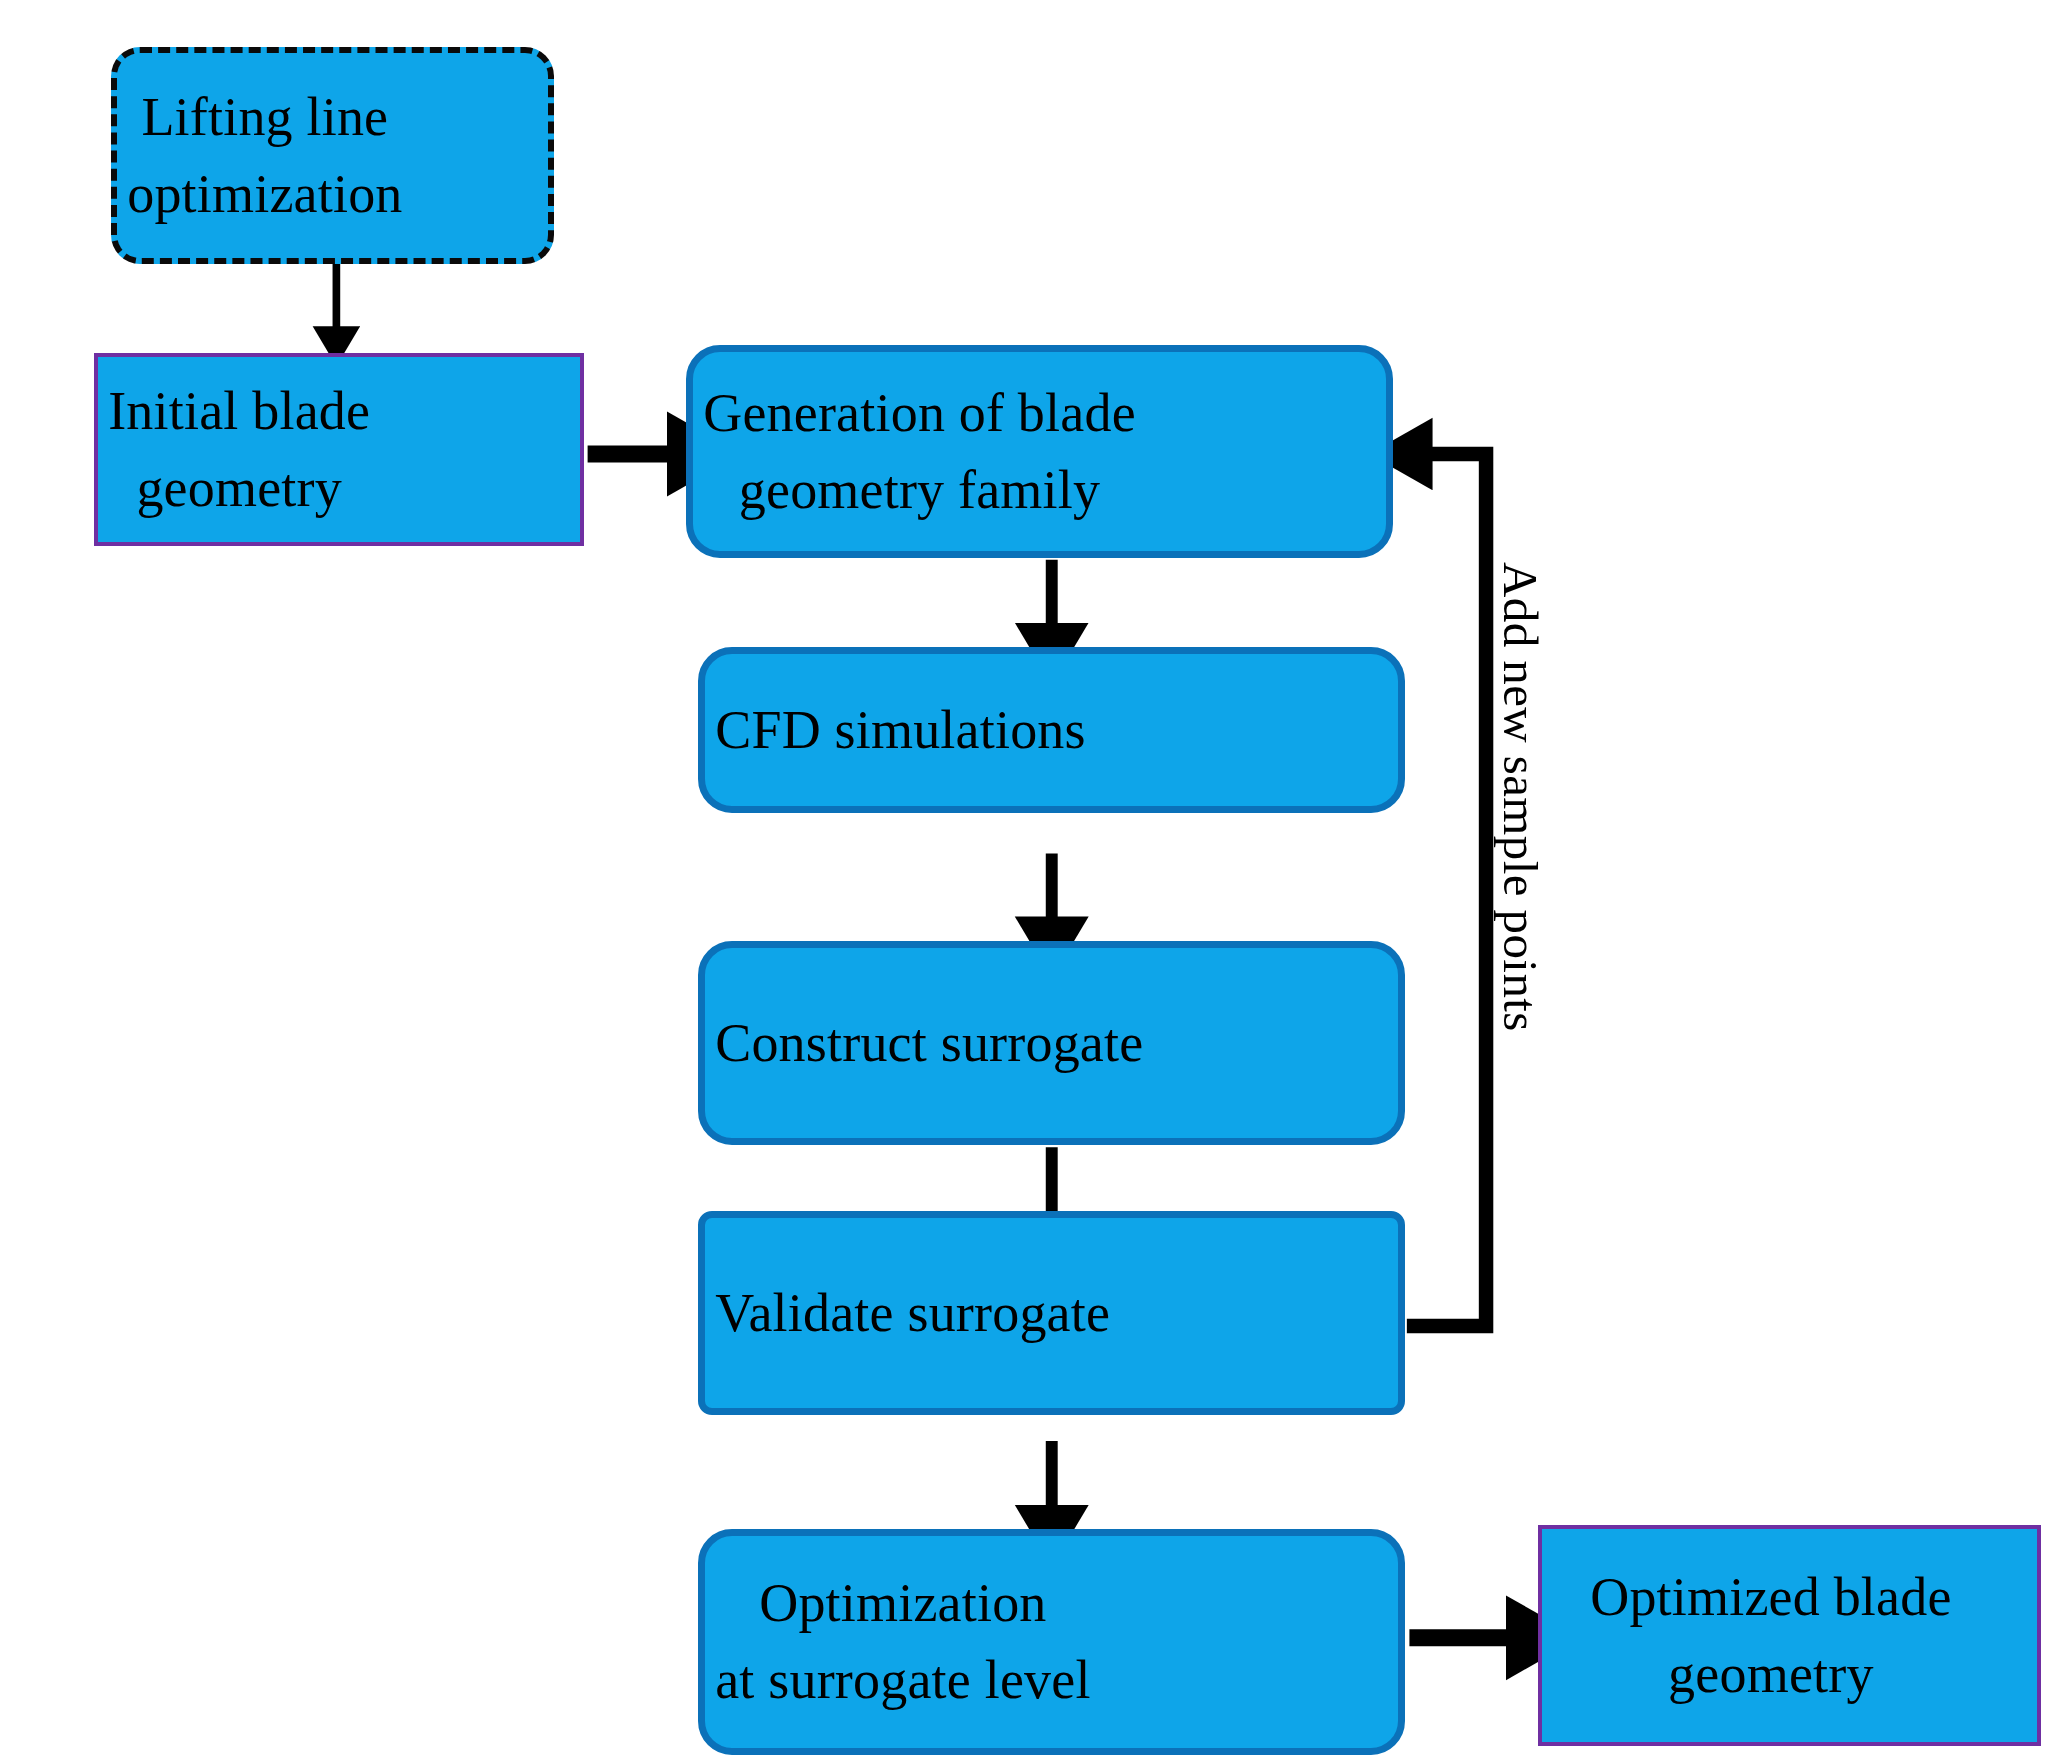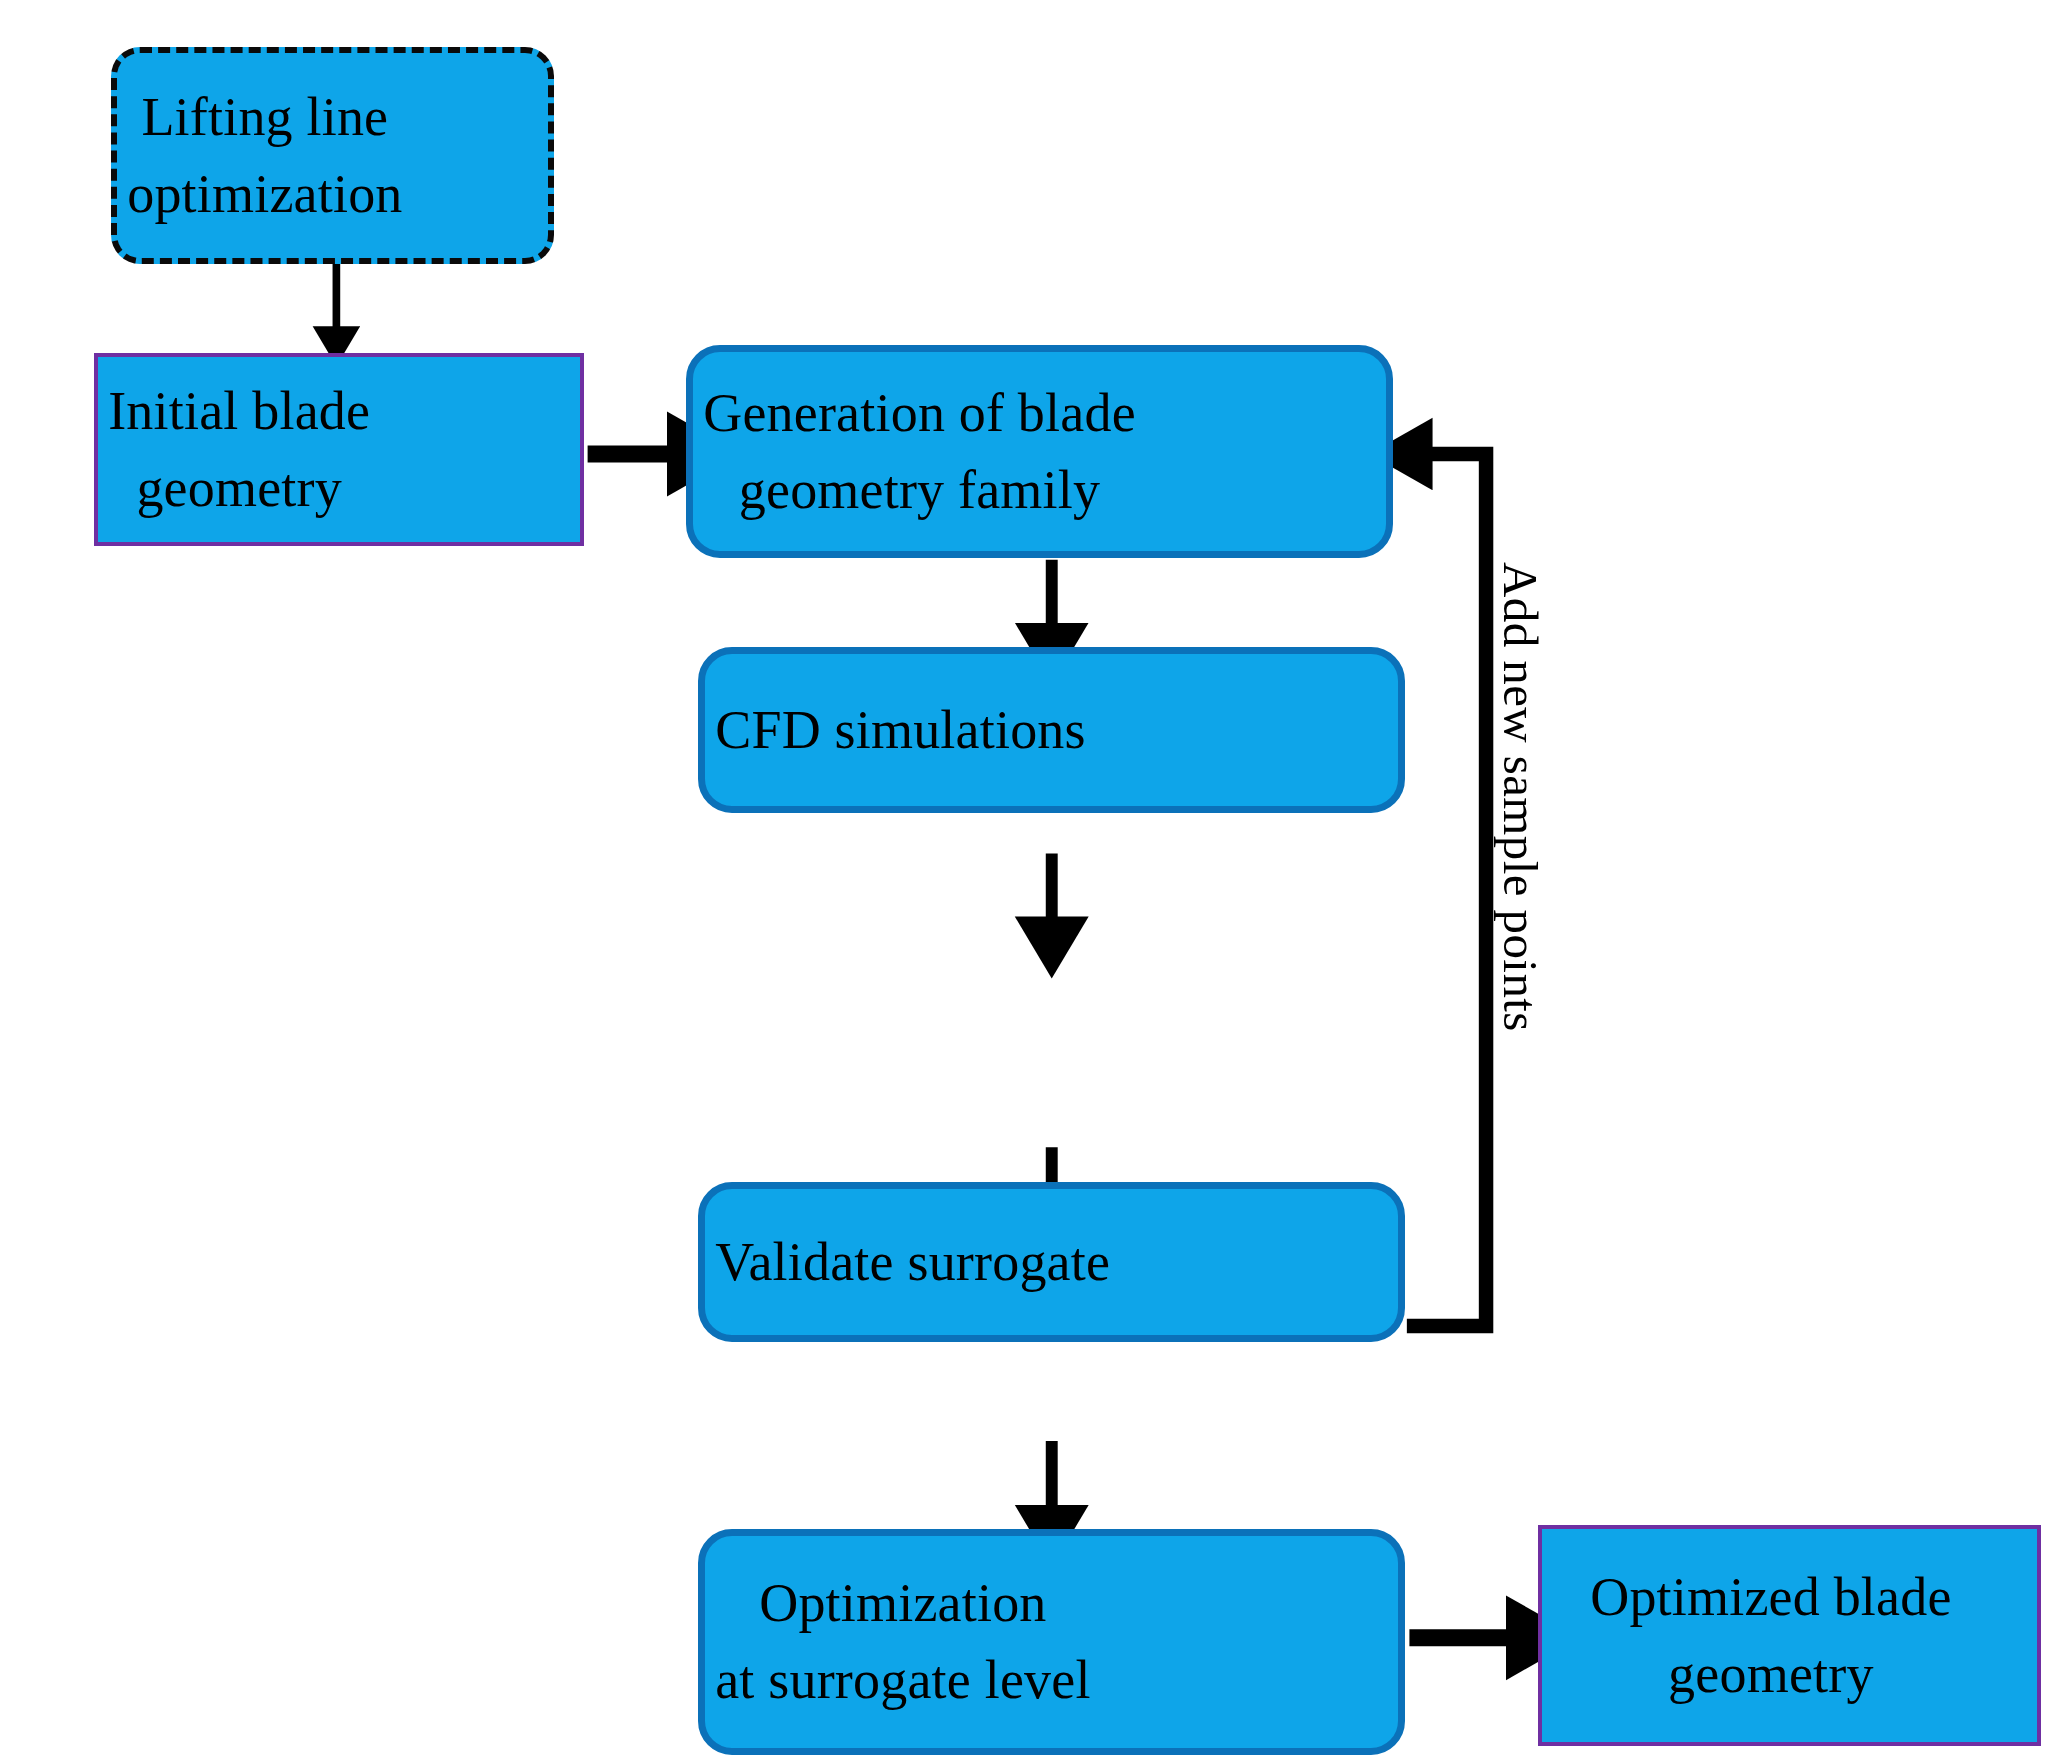--- a/index.html
+++ b/index.html
@@ -130,22 +130,25 @@
 
   <div class="node node-blue" style="left:686px; top:345px; width:707px; height:213px;">
     <span class="label">Generation of blade
 geometry family</span>
   </div>
 
   <div class="node node-blue" style="left:698px; top:647px; width:707px; height:166px;">
     <span class="label">CFD simulations</span>
   </div>
 
+  <div class="node node-blue" style="left:698px; top:941px; width:707px; height:204px;">
+    <span class="label">Construct surrogate</span>
+  </div>
 
-  <div class="node node-blue" style="left:698px; top:1182px; width:707px; height:160px;">
+  <div class="node node-blue" style="left:698px; top:1211px; width:707px; height:204px;border-radius:14px;">
     <span class="label">Validate surrogate</span>
   </div>
 
   <div class="node node-blue" style="left:698px; top:1529px; width:707px; height:226px;">
     <span class="label">Optimization
 at surrogate level</span>
   </div>
 
   <div class="node node-purple" style="left:1538px; top:1525px; width:503px; height:221px;padding-left:38px;">
     <span class="label">Optimized blade

